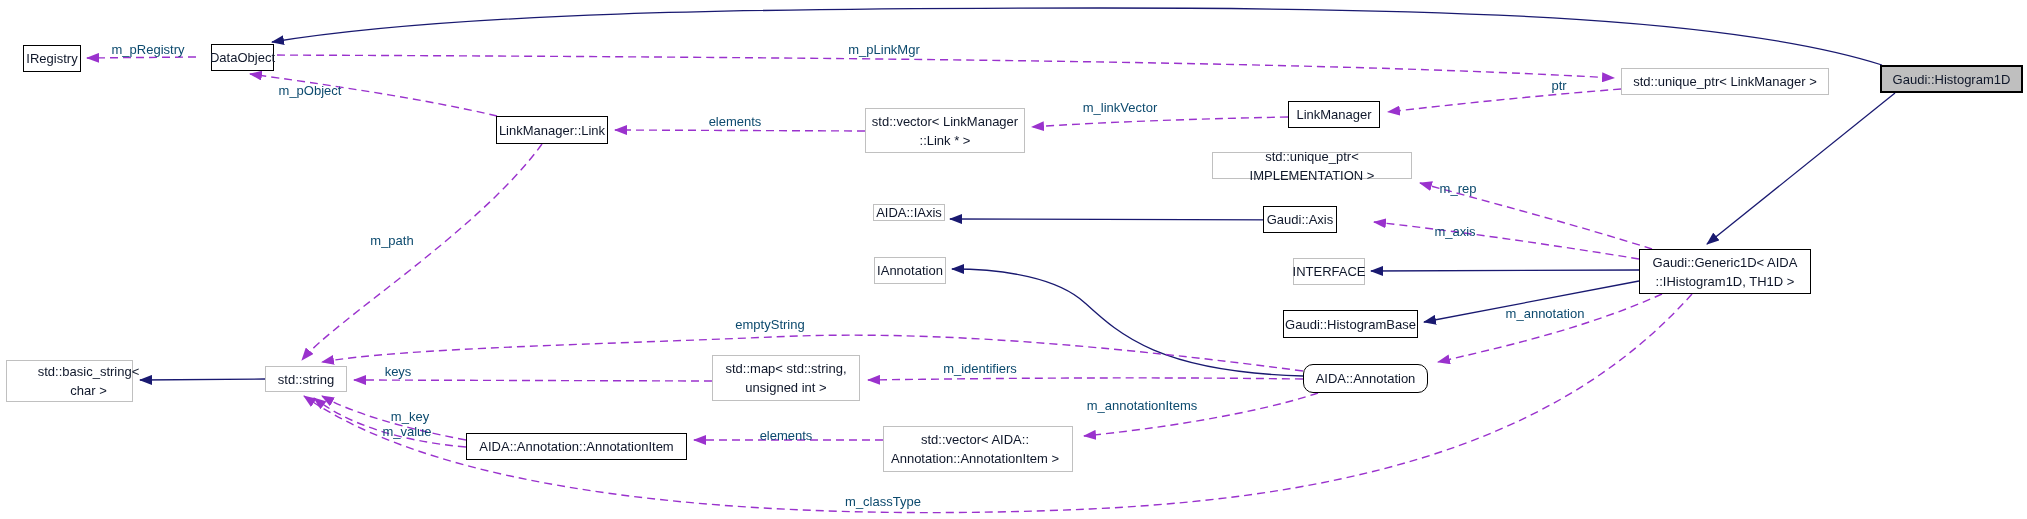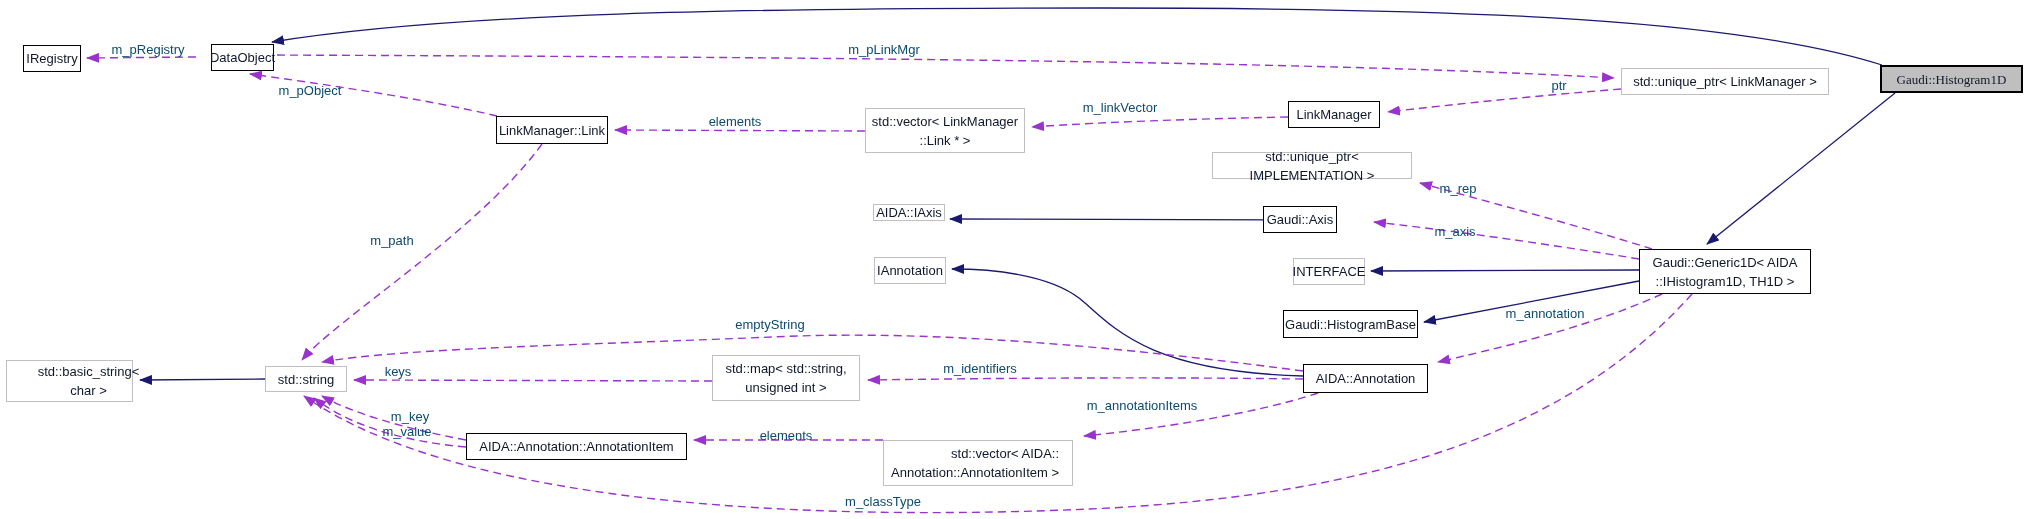--- a/index.html
+++ b/index.html
@@ -3,22 +3,22 @@
 <meta charset="utf-8">
 <style>
   html,body{margin:0;padding:0;background:#ffffff;}
   #canvas{position:relative;width:2027px;height:519px;background:#ffffff;overflow:hidden;
           font-family:"Liberation Sans",sans-serif;}
   #edges{position:absolute;left:0;top:0;width:2027px;height:519px;}
   .node{position:absolute;box-sizing:border-box;background:#ffffff;border:1px solid #c0c0c0;
         color:#0f172a;font:13px/19px "Liberation Sans",sans-serif;text-align:center;
         display:flex;align-items:center;justify-content:center;white-space:pre-line;z-index:2;}
   .node.dark{border-color:#000000;}
-  .node.main{background:#bfbfbf;border:2px solid #000000;font-family:Liberation Serif, serif;}
-  .node.alignleft{justify-content:flex-start;text-align:right;padding-left:7px;margin-top:14px;}
+  .node.main{background:#bfbfbf;border:2px solid #000000;}
+  .node.alignleft{justify-content:flex-start;text-align:center;padding-left:7px;}
   .elabel{position:absolute;color:#0c4a6e;font:13px "Liberation Sans",sans-serif;
           transform:translateX(-50%);white-space:nowrap;z-index:3;}
 </style>
 </head>
 <body>
 
 <div id="canvas">
 
   <svg id="edges" width="2027" height="519" viewBox="0 0 2027 519" xmlns="http://www.w3.org/2000/svg">
     <defs>
@@ -71,21 +71,21 @@
   <div class="node" style="left:1621px;top:68px;width:208px;height:27px;">std::unique_ptr&lt; LinkManager &gt;</div>
   <div class="node main" style="left:1880px;top:65px;width:143px;height:28px;">Gaudi::Histogram1D</div>
   <div class="node" style="left:1212px;top:152px;width:200px;height:27px;">std::unique_ptr&lt; IMPLEMENTATION &gt;</div>
   <div class="node" style="left:873px;top:204px;width:72px;height:17px;">AIDA::IAxis</div>
   <div class="node dark" style="left:1263px;top:206px;width:74px;height:27px;text-align:center;">Gaudi::Axis</div>
   <div class="node" style="left:874px;top:257px;width:72px;height:27px;">IAnnotation</div>
   <div class="node" style="left:1293px;top:258px;width:72px;height:27px;">INTERFACE</div>
   <div class="node dark" style="left:1283px;top:310px;width:135px;height:28px;">Gaudi::HistogramBase</div>
   <div class="node dark" style="left:1639px;top:249px;width:172px;height:45px;">Gaudi::Generic1D&lt; AIDA
 ::IHistogram1D, TH1D &gt;</div>
-  <div class="node dark" style="left:1303px;top:364px;width:125px;height:29px;">AIDA::Annotation</div>
+  <div class="node dark" style="left:1303px;top:364px;width:125px;height:29px;border-radius:10px;">AIDA::Annotation</div>
   <div class="node" style="left:6px;top:360px;width:127px;height:42px;padding-left:38px;">std::basic_string&lt;
 char &gt;</div>
   <div class="node" style="left:265px;top:366px;width:82px;height:26px;">std::string</div>
   <div class="node" style="left:712px;top:355px;width:148px;height:46px;">std::map&lt; std::string,
 unsigned int &gt;</div>
   <div class="node dark" style="left:466px;top:433px;width:221px;height:27px;">AIDA::Annotation::AnnotationItem</div>
   <div class="node alignleft" style="left:883px;top:426px;width:190px;height:46px;">std::vector&lt; AIDA::
 Annotation::AnnotationItem &gt;</div>
 
   <div class="elabel" style="left:148px;top:42px;">m_pRegistry</div>

